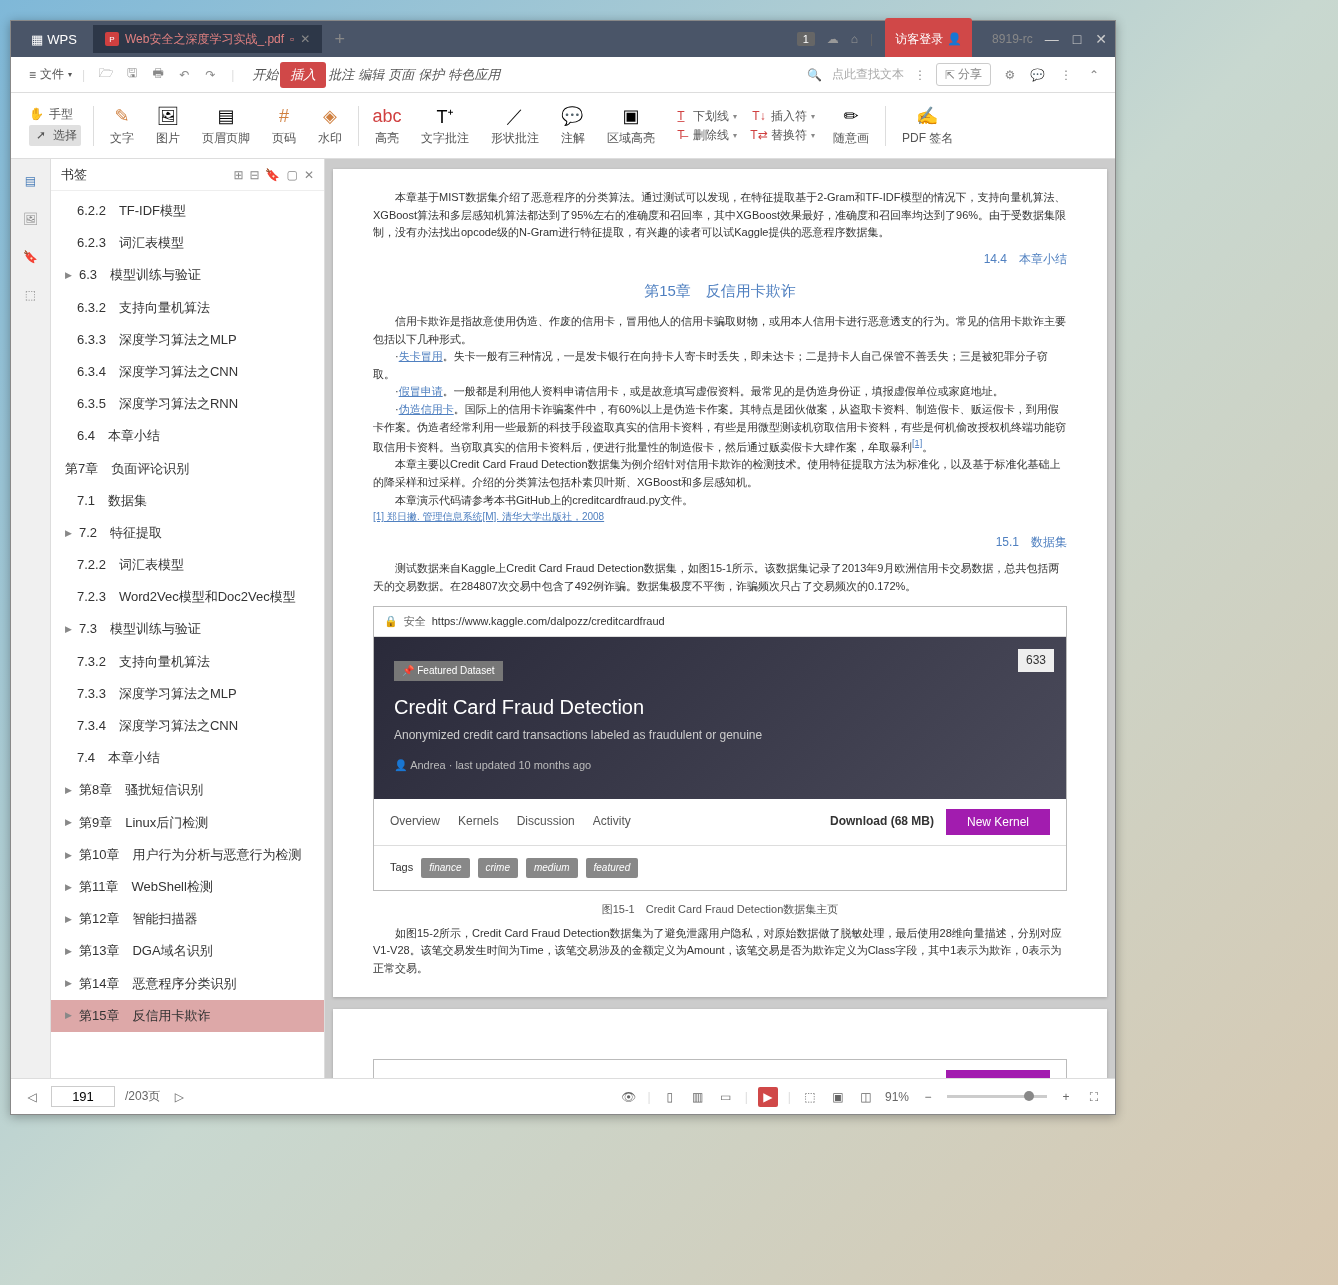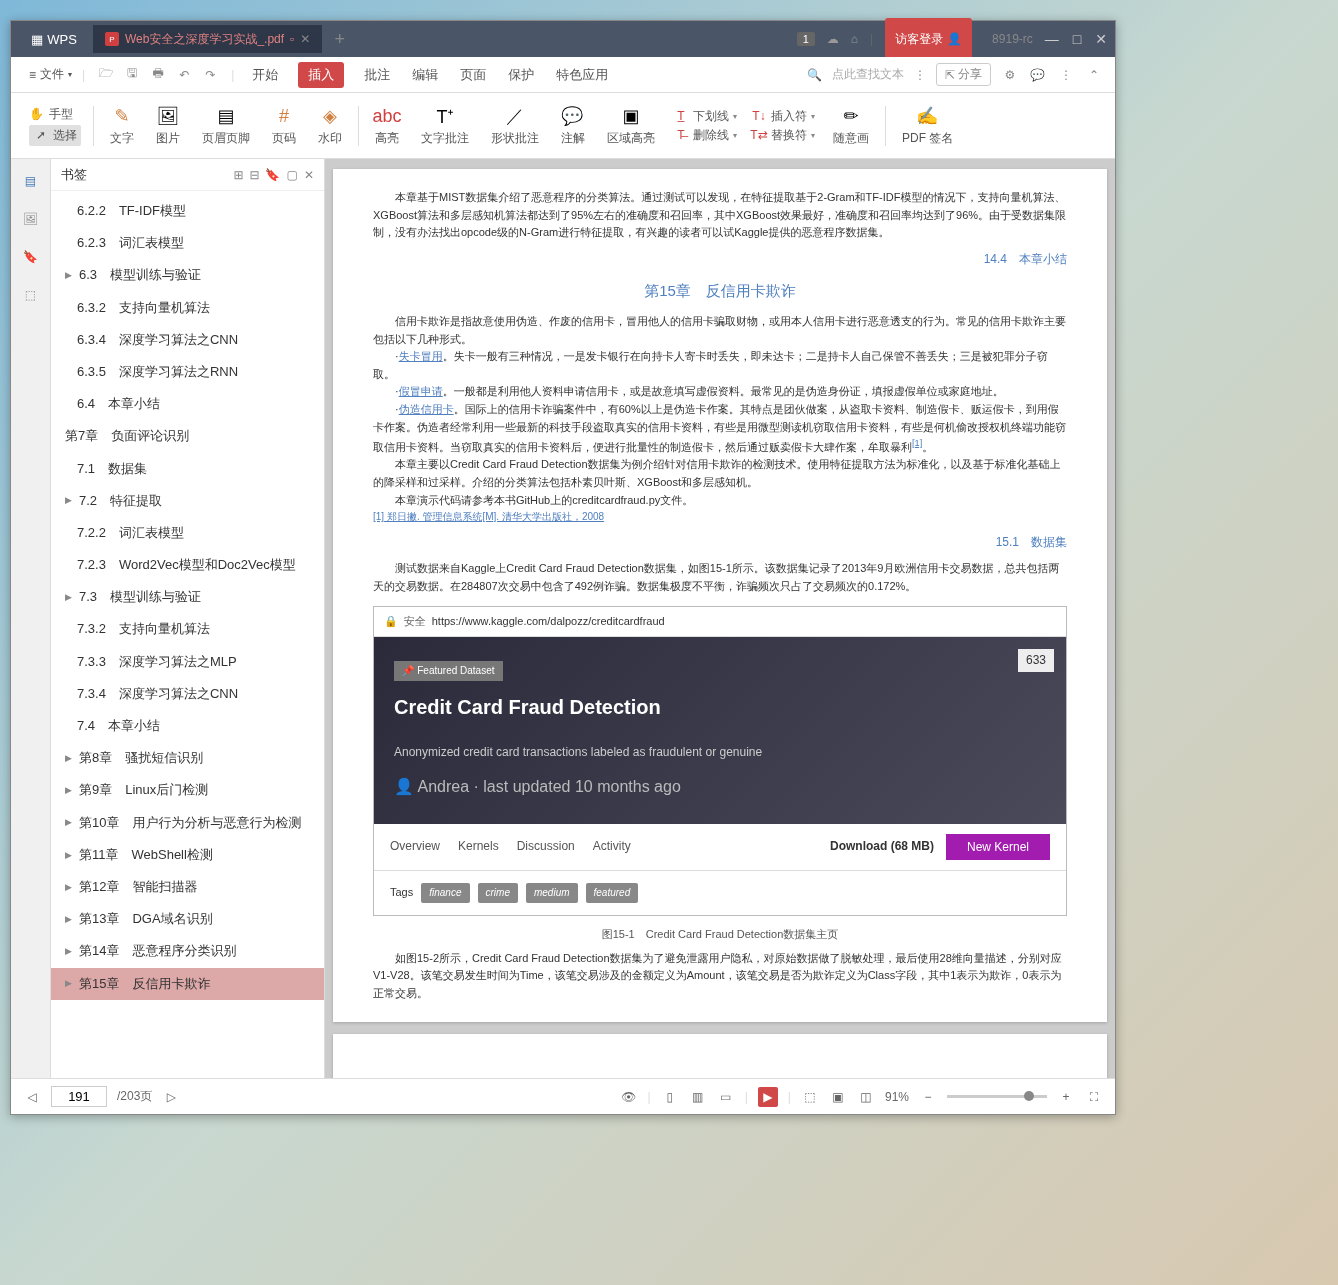--- a/index.html
+++ b/index.html
@@ -12,21 +12,21 @@
 .tab-close { color: #888; cursor: pointer; }
 .tab-add { margin-left: 12px; color: #888; font-size: 18px; cursor: pointer; }
 .titlebar-right { margin-left: auto; display: flex; align-items: center; gap: 12px; }
 .badge-count { background: #666; color: #fff; padding: 1px 6px; font-size: 11px; border-radius: 2px; }
 .login-btn { background: #d04848; color: #fff; padding: 13px 10px; border-radius: 3px; font-size: 12px; display: flex; align-items: center; gap: 4px; }
 .window-controls { display: flex; gap: 14px; color: #ccc; font-size: 14px; }
 .menubar { background: #fff; height: 36px; display: flex; align-items: center; padding: 0 12px; border-bottom: 1px solid #ddd; gap: 4px; }
 .menu-file { display: flex; align-items: center; gap: 4px; color: #555; padding: 4px 6px; }
 .menu-icons { display: flex; gap: 8px; color: #888; padding: 0 8px; }
 .menu-icon { width: 18px; height: 18px; display: flex; align-items: center; justify-content: center; cursor: pointer; color: #888; }
-.menu-tabs { display: flex; gap: 18px; margin-left: 12px; }
+.menu-tabs { display: flex; margin-left: 12px; font-style: italic; }
 .menu-tab { color: #555; padding: 4px 2px; cursor: pointer; font-size: 13px; }
 .menu-tab.active { background: #d04848; color: #fff; padding: 4px 10px; border-radius: 3px; }
 .menu-right { margin-left: auto; display: flex; align-items: center; gap: 10px; color: #888; }
 .share-btn { border: 1px solid #ccc; padding: 2px 8px; border-radius: 3px; display: flex; align-items: center; gap: 3px; }
 .toolbar { background: #fff; height: 66px; display: flex; align-items: center; padding: 0 12px; border-bottom: 1px solid #ddd; gap: 2px; }
 .tool-group { display: flex; flex-direction: column; align-items: center; padding: 4px 10px; gap: 2px; cursor: pointer; }
 .tool-group-dual { display: flex; flex-direction: column; gap: 2px; padding: 4px 6px; }
 .tool-row { display: flex; align-items: center; gap: 4px; color: #555; font-size: 12px; }
 .tool-icon-sm { width: 16px; height: 16px; display: flex; align-items: center; justify-content: center; }
 .tool-icon { width: 24px; height: 24px; display: flex; align-items: center; justify-content: center; font-size: 18px; }
@@ -48,34 +48,34 @@
 .bookmark-caret { width: 8px; color: #888; font-size: 9px; }
 .content-area { flex: 1; background: #ccc; overflow-y: auto; padding: 10px 8px; display: flex; flex-direction: column; gap: 12px; }
 .page { background: #fff; padding: 20px 40px; font-size: 11px; color: #333; line-height: 1.6; box-shadow: 0 1px 3px rgba(0,0,0,0.2); }
 .page-heading { color: #5080c0; font-size: 12px; margin: 8px 0; text-align: right; }
 .page-chapter { color: #5080c0; font-size: 15px; text-align: center; margin: 10px 0; }
 .page-link { color: #5080c0; text-decoration: underline; }
 .figure-box { border: 1px solid #bbb; margin: 10px 0; background: #fff; }
 .url-bar { padding: 6px 10px; border-bottom: 1px solid #ddd; color: #666; font-size: 11px; display: flex; align-items: center; gap: 6px; }
 .dataset-banner { background: linear-gradient(135deg, #2a2a3a, #4a4a5a); color: #fff; padding: 24px 20px; position: relative; }
 .dataset-badge { background: #777; font-size: 10px; padding: 2px 8px; display: inline-block; margin-bottom: 10px; }
-.dataset-title { font-size: 20px; font-weight: bold; margin-bottom: 20px; }
+.dataset-title { font-size: 20px; font-weight: normal; margin-bottom: 3px; }
 .dataset-subtitle { font-size: 12px; color: #ccc; }
-.dataset-meta { font-size: 16px; color: #bbb; margin-top: 12px; }
+.dataset-meta { font-size: 11px; color: #bbb; margin-top: 12px; }
 .dataset-count { position: absolute; top: 12px; right: 12px; background: #eee; color: #333; padding: 2px 8px; font-size: 12px; }
 .dataset-tabs { background: #fff; padding: 10px 16px; display: flex; gap: 18px; border-bottom: 1px solid #ddd; align-items: center; font-size: 12px; }
 .dataset-tab { color: #555; cursor: pointer; }
 .dataset-tab.bold { font-weight: normal; }
 .dataset-right { margin-left: auto; display: flex; gap: 12px; align-items: center; justify-content: space-between; }
 .new-kernel-btn { background: #a21caf; color: #fff; padding: 6px 21px; font-size: 12px; border: none; cursor: pointer; }
 .tags-row { padding: 12px 16px; display: flex; gap: 8px; align-items: center; font-size: 11px; }
 .tag-pill { background: #888; color: #fff; padding: 2px 8px; border-radius: 2px; font-size: 10px; font-style: italic; }
 .figure-caption { text-align: center; font-size: 11px; color: #555; margin: 6px 0; }
 .statusbar { height: 36px; background: #fff; border-top: 1px solid #ddd; display: flex; align-items: center; padding: 0 12px; gap: 10px; color: #666; }
-.page-input { width: 56px; border: 1px solid #ccc; padding: 2px 6px; text-align: center; font-size: 13px; }
+.page-input { width: 64px; border: 1px solid #ccc; padding: 2px 6px; text-align: center; font-size: 13px; }
 .status-right { margin-left: auto; display: flex; align-items: center; gap: 10px; }
 .status-icon { width: 18px; height: 18px; display: flex; align-items: center; justify-content: center; cursor: pointer; }
 .play-icon { background: #d04848; color: #fff; width: 20px; height: 20px; border-radius: 2px; }
 .zoom-slider { width: 100px; height: 3px; background: #ccc; position: relative; }
 .zoom-handle { position: absolute; width: 10px; height: 10px; background: #888; border-radius: 50%; top: -4px; left: 77%; }
 .version-label { color: #888; font-size: 12px; margin-left: 8px; }
 .titlebar-icon { color: #999; cursor: pointer; }
 </style>
 </head>
 <body>
@@ -264,20 +264,23 @@
           </div>
           <div class="bookmark-item level2">
             <span>6.2.3　词汇表模型</span>
           </div>
           <div class="bookmark-item level1">
             <span class="bookmark-caret">▶</span>
             <span>6.3　模型训练与验证</span>
           </div>
           <div class="bookmark-item level2">
             <span>6.3.2　支持向量机算法</span>
+          </div>
+          <div class="bookmark-item level2">
+            <span>6.3.3　深度学习算法之MLP</span>
           </div>
           <div class="bookmark-item level2">
             <span>6.3.4　深度学习算法之CNN</span>
           </div>
           <div class="bookmark-item level2">
             <span>6.3.5　深度学习算法之RNN</span>
           </div>
           <div class="bookmark-item level2">
             <span>6.4　本章小结</span>
           </div>

